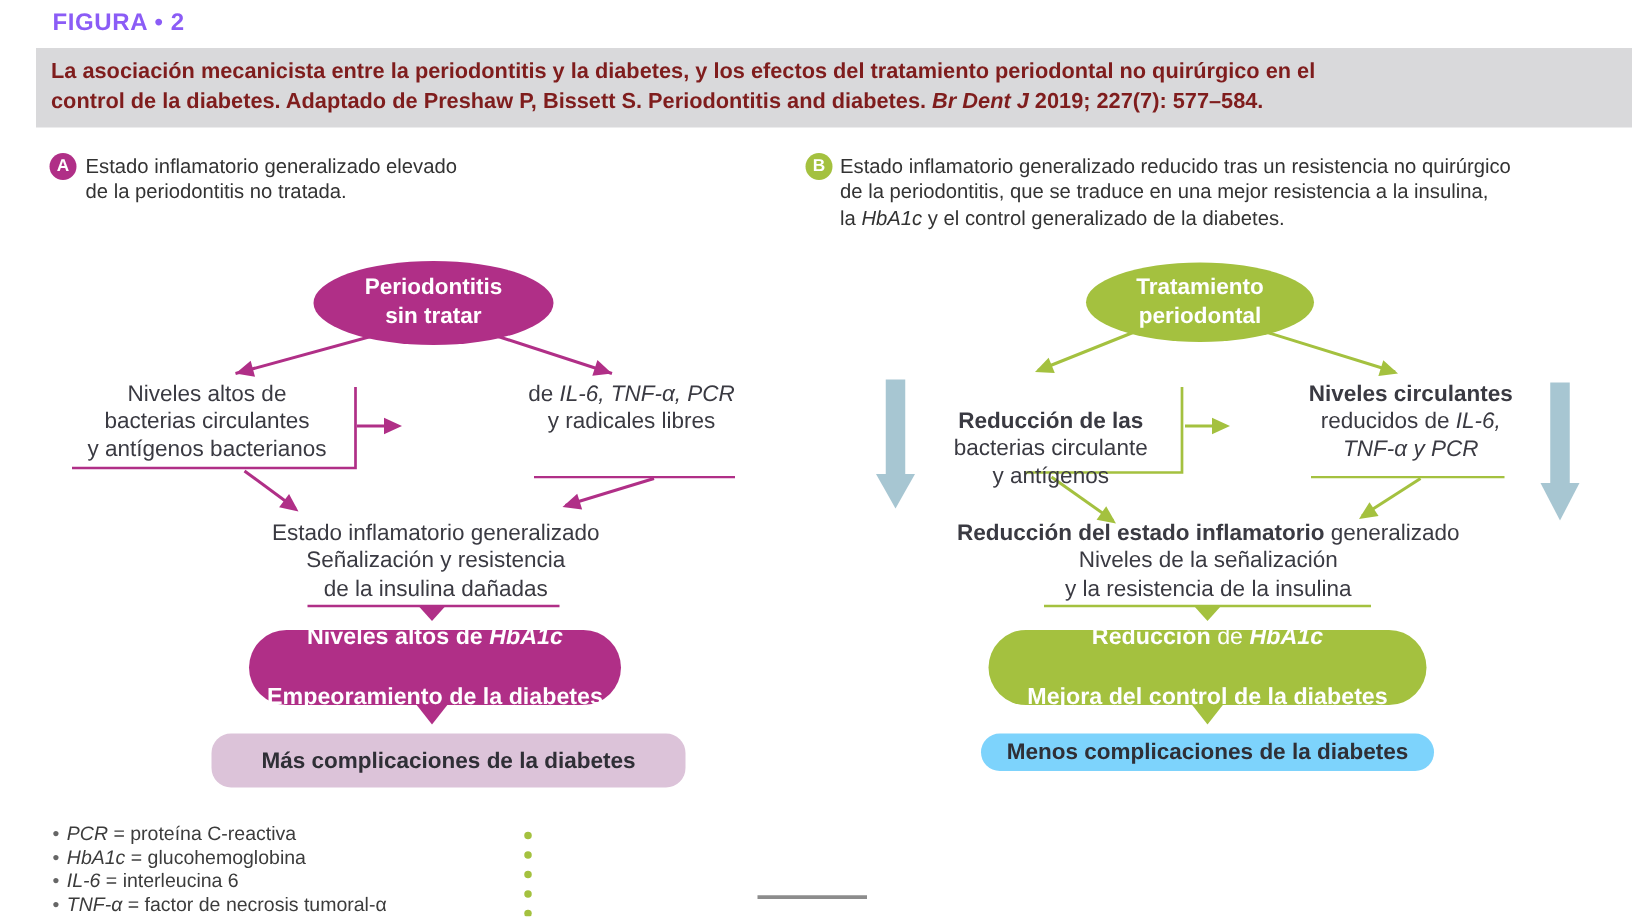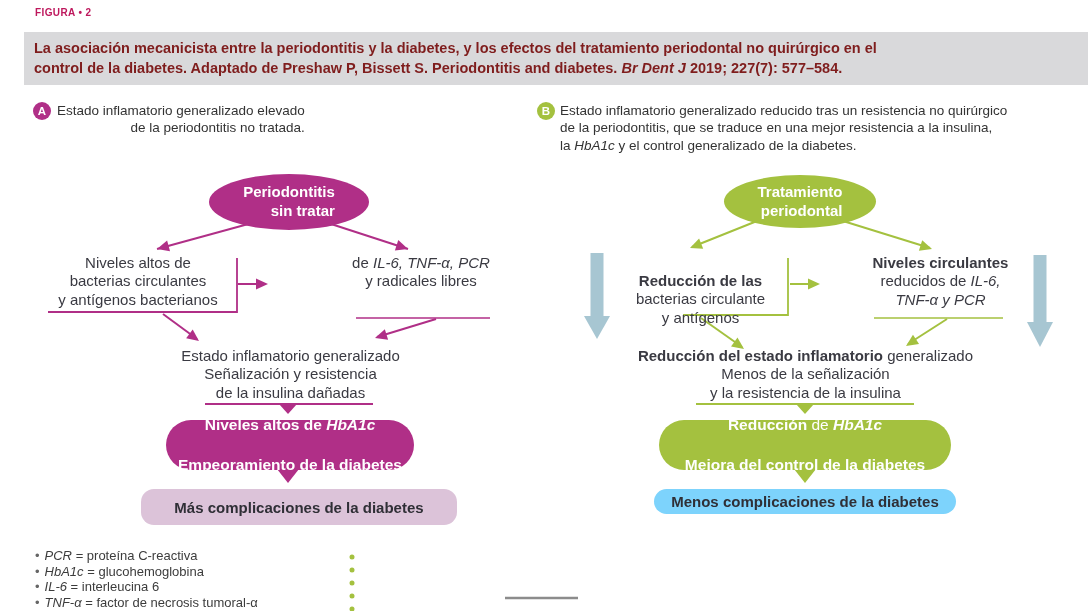--- a/index.html
+++ b/index.html
@@ -1,24 +1,24 @@
 <!DOCTYPE html>
 <html><head>
 <meta charset="utf-8">
 <style>
   html,body{margin:0;padding:0;background:#ffffff;}
   .canvas{position:relative;width:1090px;height:611px;background:#fff;overflow:hidden;
           font-family:"Liberation Sans","DejaVu Sans",sans-serif;color:#3a3a42;}
   .abs{position:absolute;}
-  .pre{white-space:pre-line;text-align:right;}
+  .pre{white-space:pre-line;}
   .i{font-style:italic;}
   .b{font-weight:bold;}
   .fw-n{font-weight:normal;}
 
-  .figura{left:35px;top:7px;font-size:10px;font-weight:bold;color:#be185d;letter-spacing:.4px;}
+  .figura{left:35px;top:7px;font-size:16px;font-weight:bold;color:#8b5cf6;letter-spacing:.4px;}
   .titlebox{left:24px;top:32px;width:1044px;background:#d9d9db;padding:6px 10px 7px 10px;
             font-size:14.5px;font-weight:bold;color:#7f1d1d;line-height:1.38;}
 
   .badge{width:18px;height:18px;border-radius:50%;color:#fff;font-weight:bold;font-size:11.5px;
          display:flex;align-items:center;justify-content:center;}
   .badge-a{left:33px;top:102px;background:#b02f87;}
   .badge-b{left:537px;top:102px;background:#a4c13f;}
 
   .caption{font-size:13.5px;color:#333;line-height:1.28;}
   .cap-a{left:57px;top:102px;}
@@ -191,21 +191,21 @@
   </div>
 
   <div class="abs node node-b-right">
     <div class="b">Niveles circulantes</div>
     <div><span>reducidos de </span><span class="i">IL-6,</span></div>
     <div class="i">TNF-α y PCR</div>
   </div>
 
   <div class="abs node mid-b">
     <div><span class="b">Reducción del estado inflamatorio</span><span> generalizado</span></div>
-    <div>Menos de la señalización</div>
+    <div>Niveles de la señalización</div>
     <div>y la resistencia de la insulina</div>
   </div>
 
   <div class="abs bubble bubble-b">
     <div><span>Reducción</span><span class="fw-n"> de </span><span class="i">HbA1c</span></div>
     <div>Mejora del control de la diabetes</div>
   </div>
 
   <div class="abs strip strip-b">Menos complicaciones de la diabetes</div>
 

